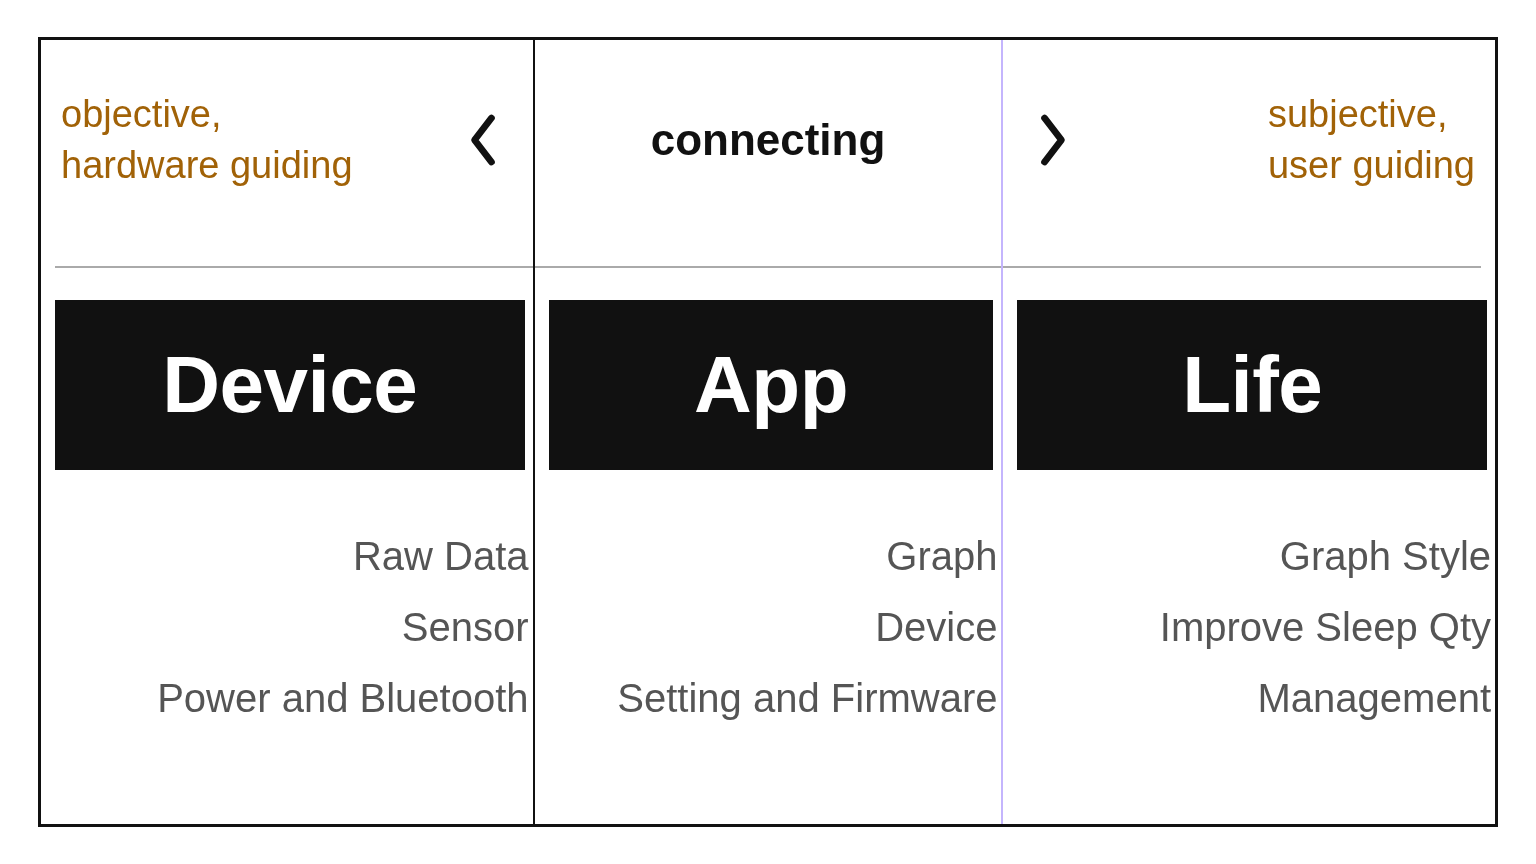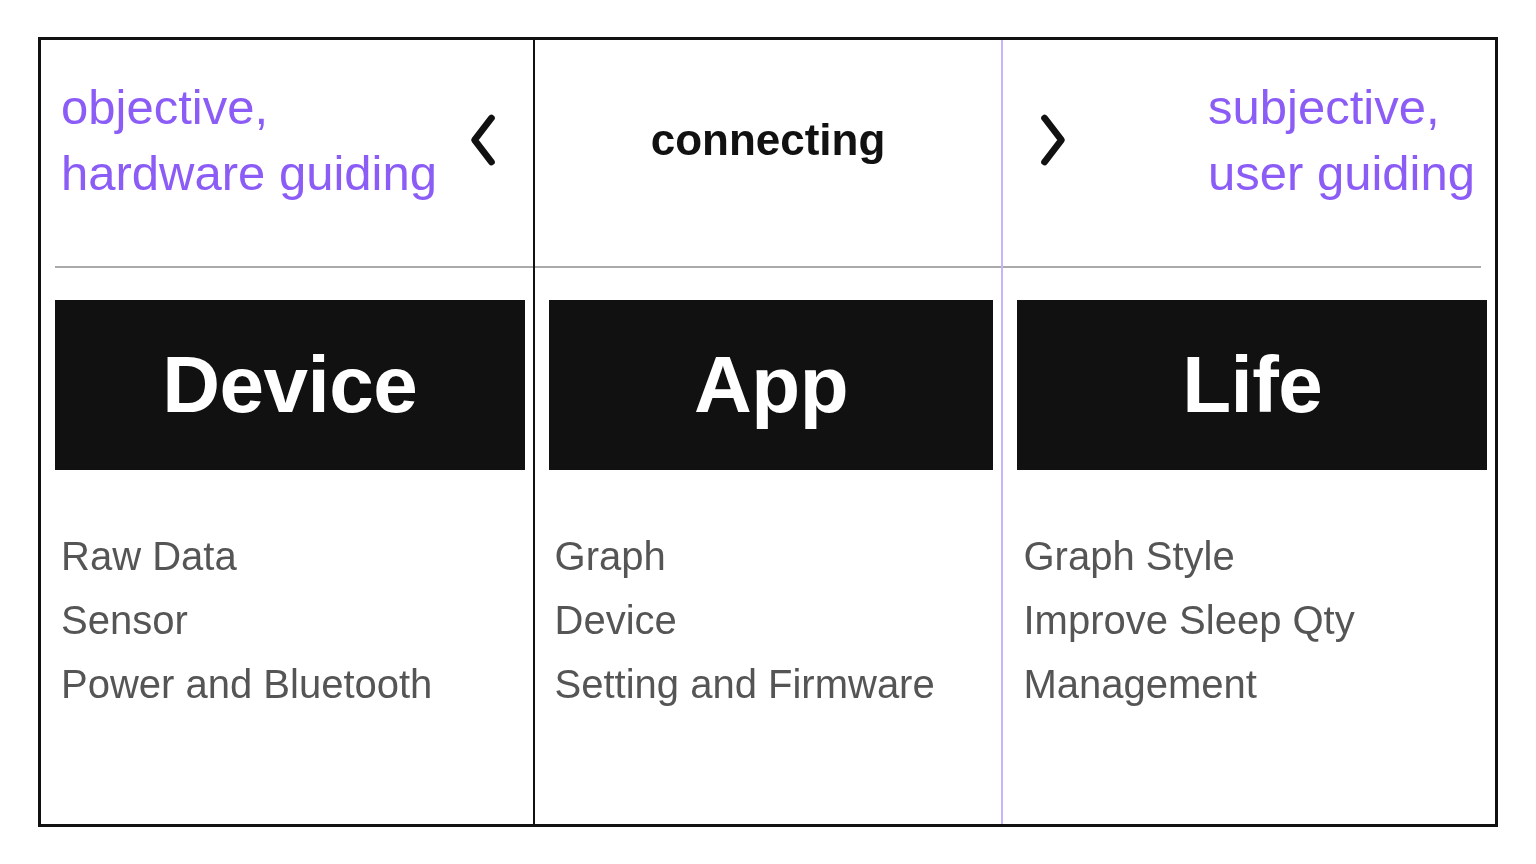--- a/index.html
+++ b/index.html
@@ -41,23 +41,23 @@
       position: absolute;
       left: 14px;
       right: 14px;
       top: 226px;
       height: 2px;
       background: #aaa;
       z-index: 0;
     }
     .col-center .header-row { border-bottom: none; }
     .header-text {
-      font-size: 49px;
+      font-size: 38px;
       line-height: 1.35;
-      color: #8b5cf6;
+      color: #a16207;
       font-weight: 500;
     }
     .header-left { text-align: left; padding-right: 70px; }
     .header-right { text-align: left; padding-left: 70px; margin-left: auto; }
     .header-center {
       width: 100%;
       text-align: center;
       font-size: 44px;
       color: #111;
       font-weight: 600;
@@ -86,23 +86,23 @@
       font-size: 80px;
       font-weight: 600;
       letter-spacing: -0.5px;
       position: relative;
       z-index: 1;
     }
     .items {
       margin-top: 60px;
       display: flex;
       flex-direction: column;
-      align-items: flex-start;
-      gap: 12px;
-      padding: 0 20px;
+      align-items: flex-end;
+      gap: 19px;
+      padding: 0 4px;
     }
     .item {
       font-size: 40px;
       color: #555;
       font-weight: 500;
       text-align: center;
       line-height: 1.3;
     }
   </style>
 </head>

